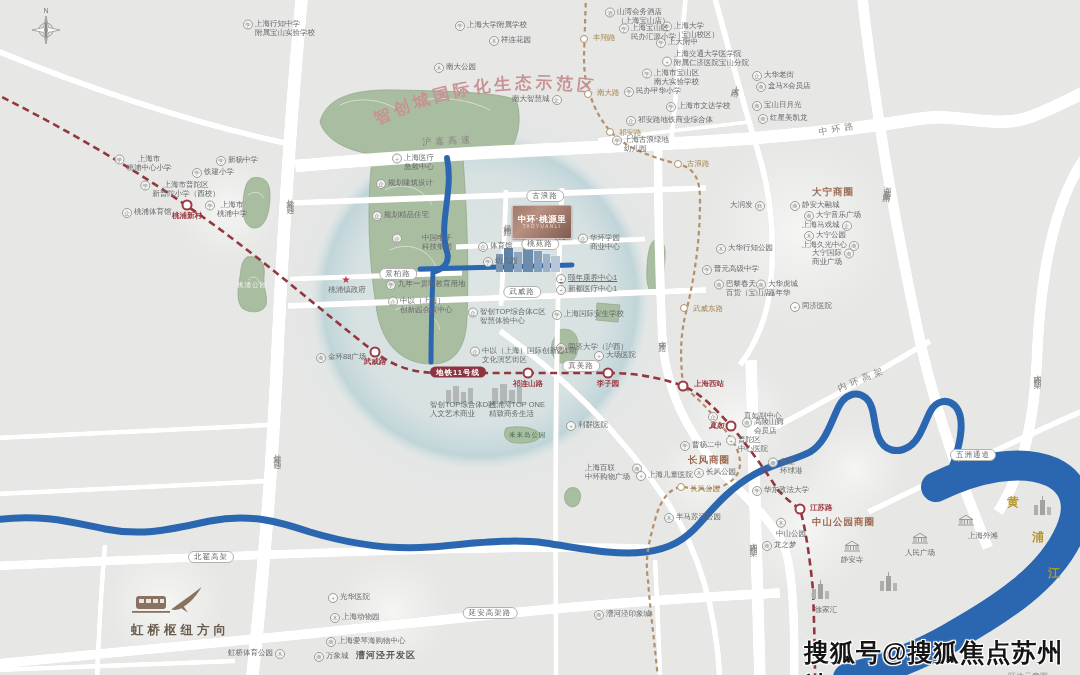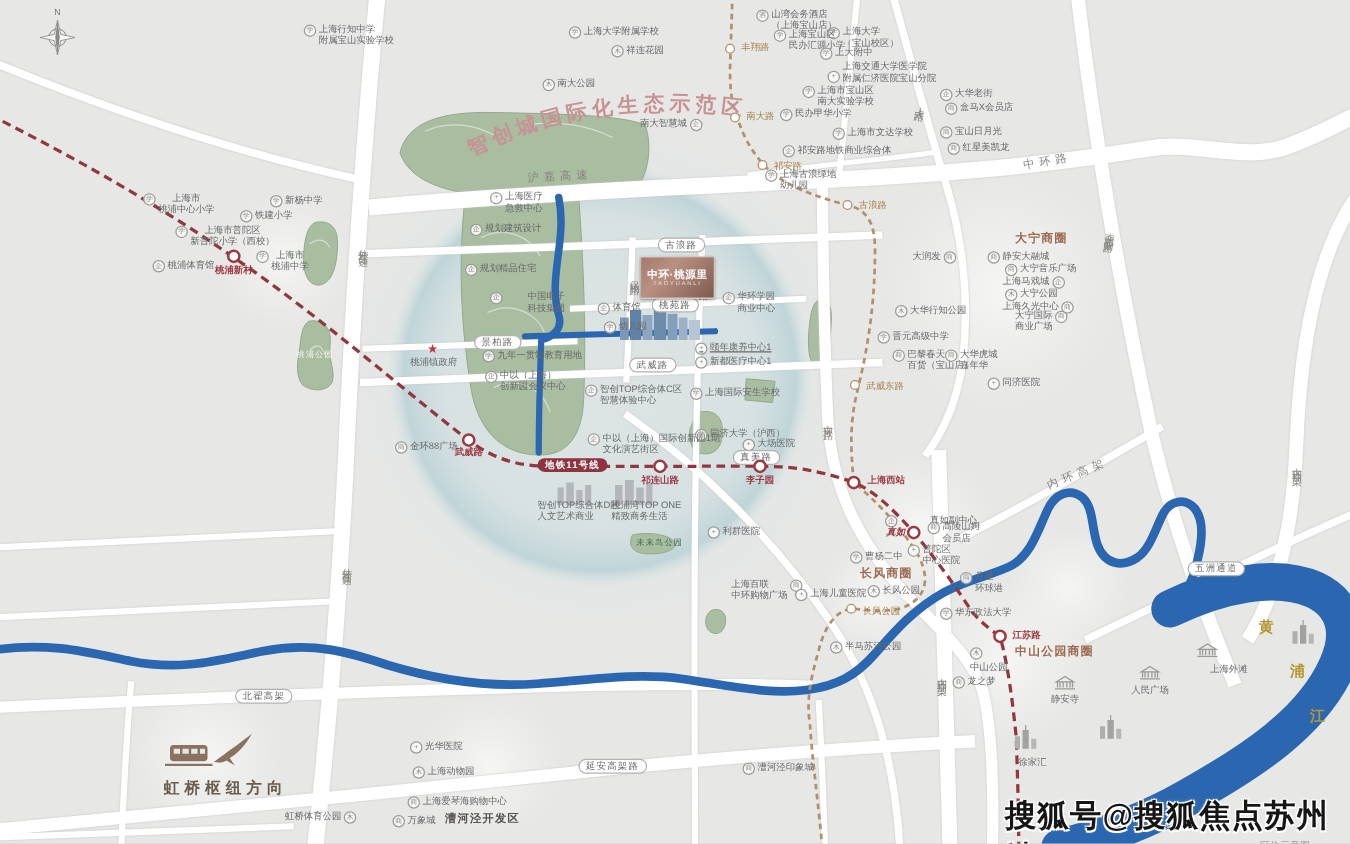--- a/index.html
+++ b/index.html
@@ -311,21 +311,21 @@
       <div class="lbl poi" style="left: 228px; top: 654px; transform: translate(0px, -50%);"><span>虹桥体育公园</span><span class="ico">木</span></div>
       <div class="lbl poi" style="left: 594px; top: 615px; transform: translate(0px, -50%);"><span class="ico">商</span><span>漕河泾印象城</span></div>
       <div class="lbl parkwhite" style="left: 252px; top: 285px; transform: translate(-50%, -50%); text-align: center;"><span>桃浦公园</span></div>
       <div class="lbl riverch" style="left: 1013px; top: 502px; transform: translate(-50%, -50%); text-align: center;"><span>黄</span></div>
       <div class="lbl riverch" style="left: 1038px; top: 537px; transform: translate(-50%, -50%); text-align: center;"><span>浦</span></div>
       <div class="lbl riverch" style="left: 1054px; top: 573px; transform: translate(-50%, -50%); text-align: center;"><span>江</span></div>
       <div class="lbl pill" style="left: 545px; top: 196px; transform: translate(-50%, -50%); text-align: center;"><span>古浪路</span></div>
       <div class="lbl pill" style="left: 540px; top: 244px; transform: translate(-50%, -50%); text-align: center;"><span>桃苑路</span></div>
       <div class="lbl pill" style="left: 522px; top: 292px; transform: translate(-50%, -50%); text-align: center;"><span>武威路</span></div>
       <div class="lbl pill" style="left: 398px; top: 274px; transform: translate(-50%, -50%); text-align: center;"><span>景柏路</span></div>
-      <div class="lbl pill" style="left: 581px; top: 366px; transform: translate(-50%, -50%); text-align: left; margin-left: 24px;"><span>真美路</span></div>
+      <div class="lbl pill" style="left: 581px; top: 366px; transform: translate(-50%, -50%); text-align: left;"><span>真美路</span></div>
       <div class="lbl pill" style="left: 211px; top: 557px; transform: translate(-50%, -50%); text-align: center;"><span>北翟高架</span></div>
       <div class="lbl pill" style="left: 490px; top: 613px; transform: translate(-50%, -50%); text-align: center;"><span>延安高架路</span></div>
       <div class="lbl pill" style="left: 973px; top: 455px; transform: translate(-50%, -50%); text-align: center;"><span>五洲通道</span></div>
       <div class="lbl pilldark" style="left: 458px; top: 372px; transform: translate(-50%, -50%); text-align: left;"><span>地铁11号线</span></div>
       <div class="lbl roadlbl" style="left: 448px; top: 141px; transform: translate(-50%, -50%) rotate(-3deg); text-align: center;"><span>沪嘉高速</span></div>
       <div class="lbl roadlbl" style="left: 838px; top: 129px; transform: translate(-50%, -50%) rotate(-10deg); text-align: center;"><span>中环路</span></div>
       <div class="lbl roadlbl" style="left: 862px; top: 379px; transform: translate(-50%, -50%) rotate(-22deg); text-align: center;"><span>内环高架</span></div>
       <div class="lbl vroad" style="left: 290px; top: 197px; transform: translate(-50%, -50%); text-align: center;"><span>外环高速</span></div>
       <div class="lbl vroad" style="left: 277px; top: 452px; transform: translate(-50%, -50%); text-align: center;"><span>外环高速</span></div>
       <div class="lbl vroad" style="left: 507px; top: 221px; transform: translate(-50%, -50%); text-align: center;"><span>保柏路</span></div>

